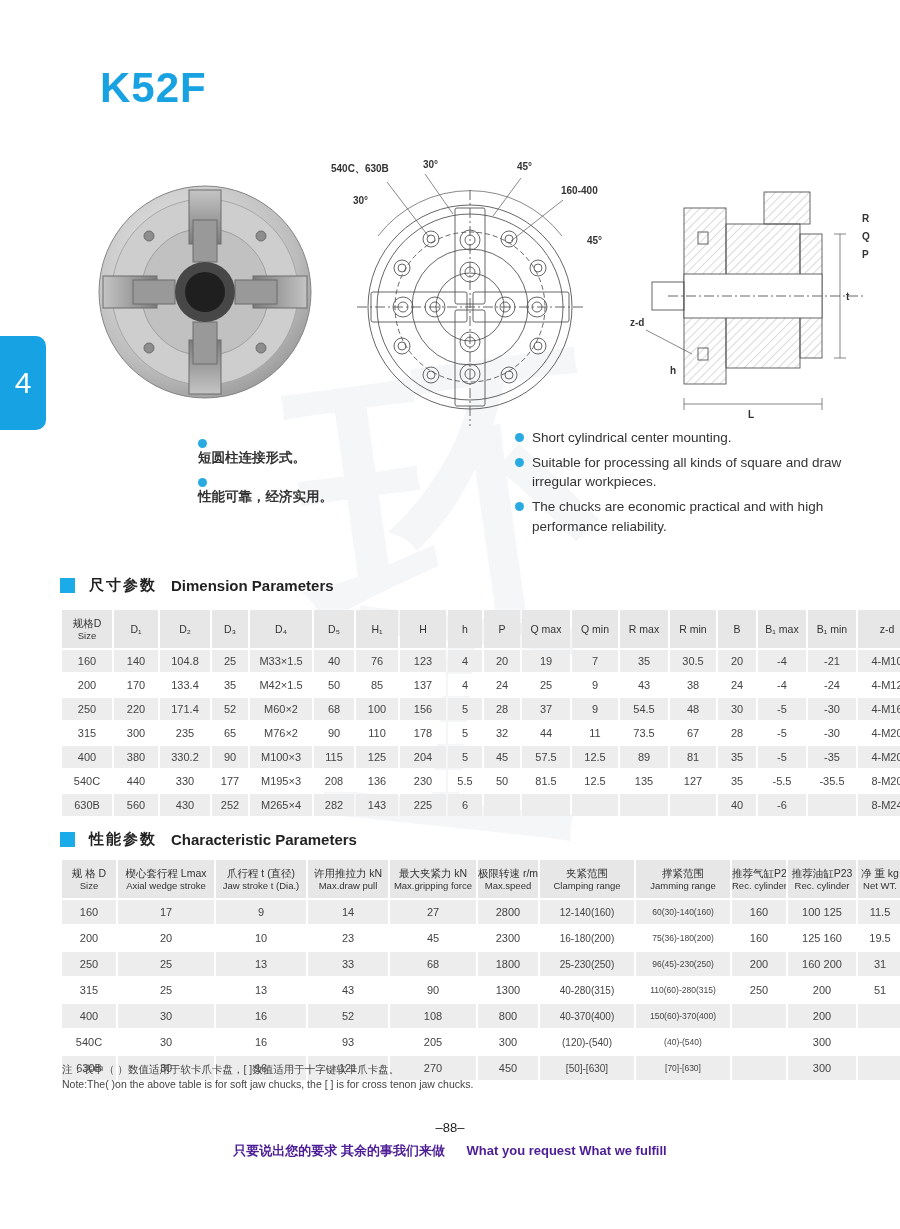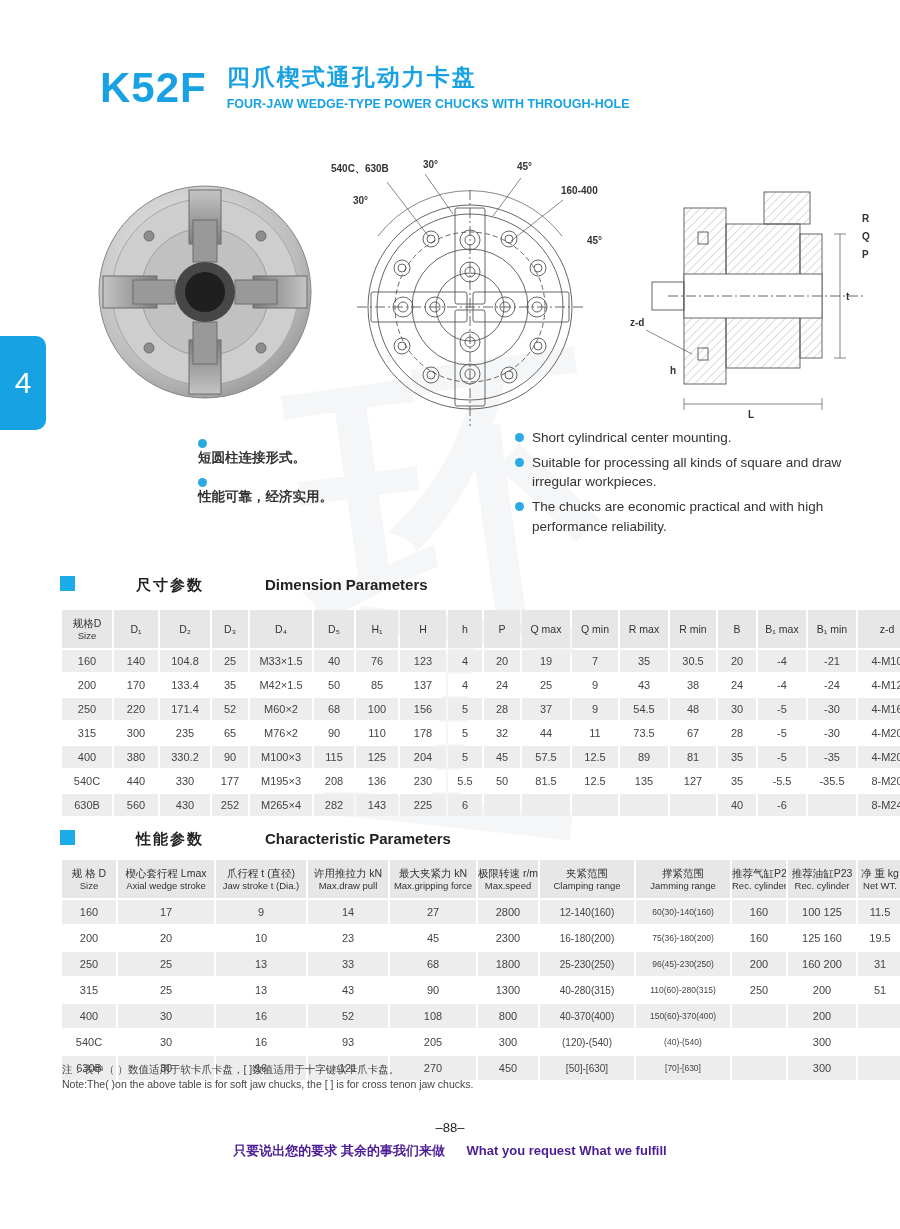--- a/index.html
+++ b/index.html
@@ -25,21 +25,21 @@
   .fig-section{left:612px;top:160px;width:275px;height:272px;}
   .dwg-label{font-size:10px;font-weight:bold;fill:#333;font-family:"Liberation Sans",sans-serif;}
   
   .feat{position:absolute;list-style:none;margin:0;padding:0;z-index:2;}
   .feat-cn{left:198px;top:434px;width:305px;}
   .feat-en{left:515px;top:428px;width:378px;}
   .feat li{display:flex;font-size:13.5px;color:#333;margin-bottom:6px;line-height:1.42;}
   .feat-cn li{font-weight:bold;flex-direction:column;}
   .dot{flex:0 0 9px;width:9px;height:9px;border-radius:50%;background:#29abe2;margin:5px 8px 0 0;}
   
-  .sec{position:absolute;display:flex;align-items:flex-start;z-index:2;gap:47px;}
+  .sec{position:absolute;display:flex;align-items:center;z-index:2;}
   .sec1{left:60px;top:576px;}
   .sec2{left:60px;top:830px;}
   .sq{width:15px;height:15px;background:#1babe8;margin-right:14px;}
   .sec .cn{font-size:15px;font-weight:bold;color:#222;letter-spacing:2px;margin-right:14px;}
   .sec .en{font-size:15px;font-weight:bold;color:#222;}
   
   table{position:absolute;left:60px;border-collapse:separate;border-spacing:2px;z-index:2;table-layout:fixed;}
   #dim-table{top:608px;width:822px;}
   #char-table{top:858px;width:822px;}
   th,td{text-align:center;vertical-align:middle;overflow:hidden;white-space:nowrap;}
@@ -63,24 +63,20 @@
 </head>
 <body>
 
 <div class="page">
 
   <span class="wm wm1">环</span>
   <span class="wm wm2">工</span>
 
   <div class="hdr">
     <div class="model">K52F</div>
-    <div>
-      <div class="ttl-cn">四爪楔式通孔动力卡盘</div>
-      <div class="ttl-en">FOUR-JAW WEDGE-TYPE POWER CHUCKS WITH THROUGH-HOLE</div>
-    </div>
   </div>
 
   <div class="tab">4</div>
 
   <svg class="fig fig-photo" viewBox="0 0 240 270">
     <defs>
       <radialGradient id="gBody" cx="40%" cy="35%" r="75%">
         <stop offset="0%" stop-color="#eeeeee"></stop>
           <stop offset="70%" stop-color="#bdbdbd"></stop>
           <stop offset="100%" stop-color="#8f8f8f"></stop>

